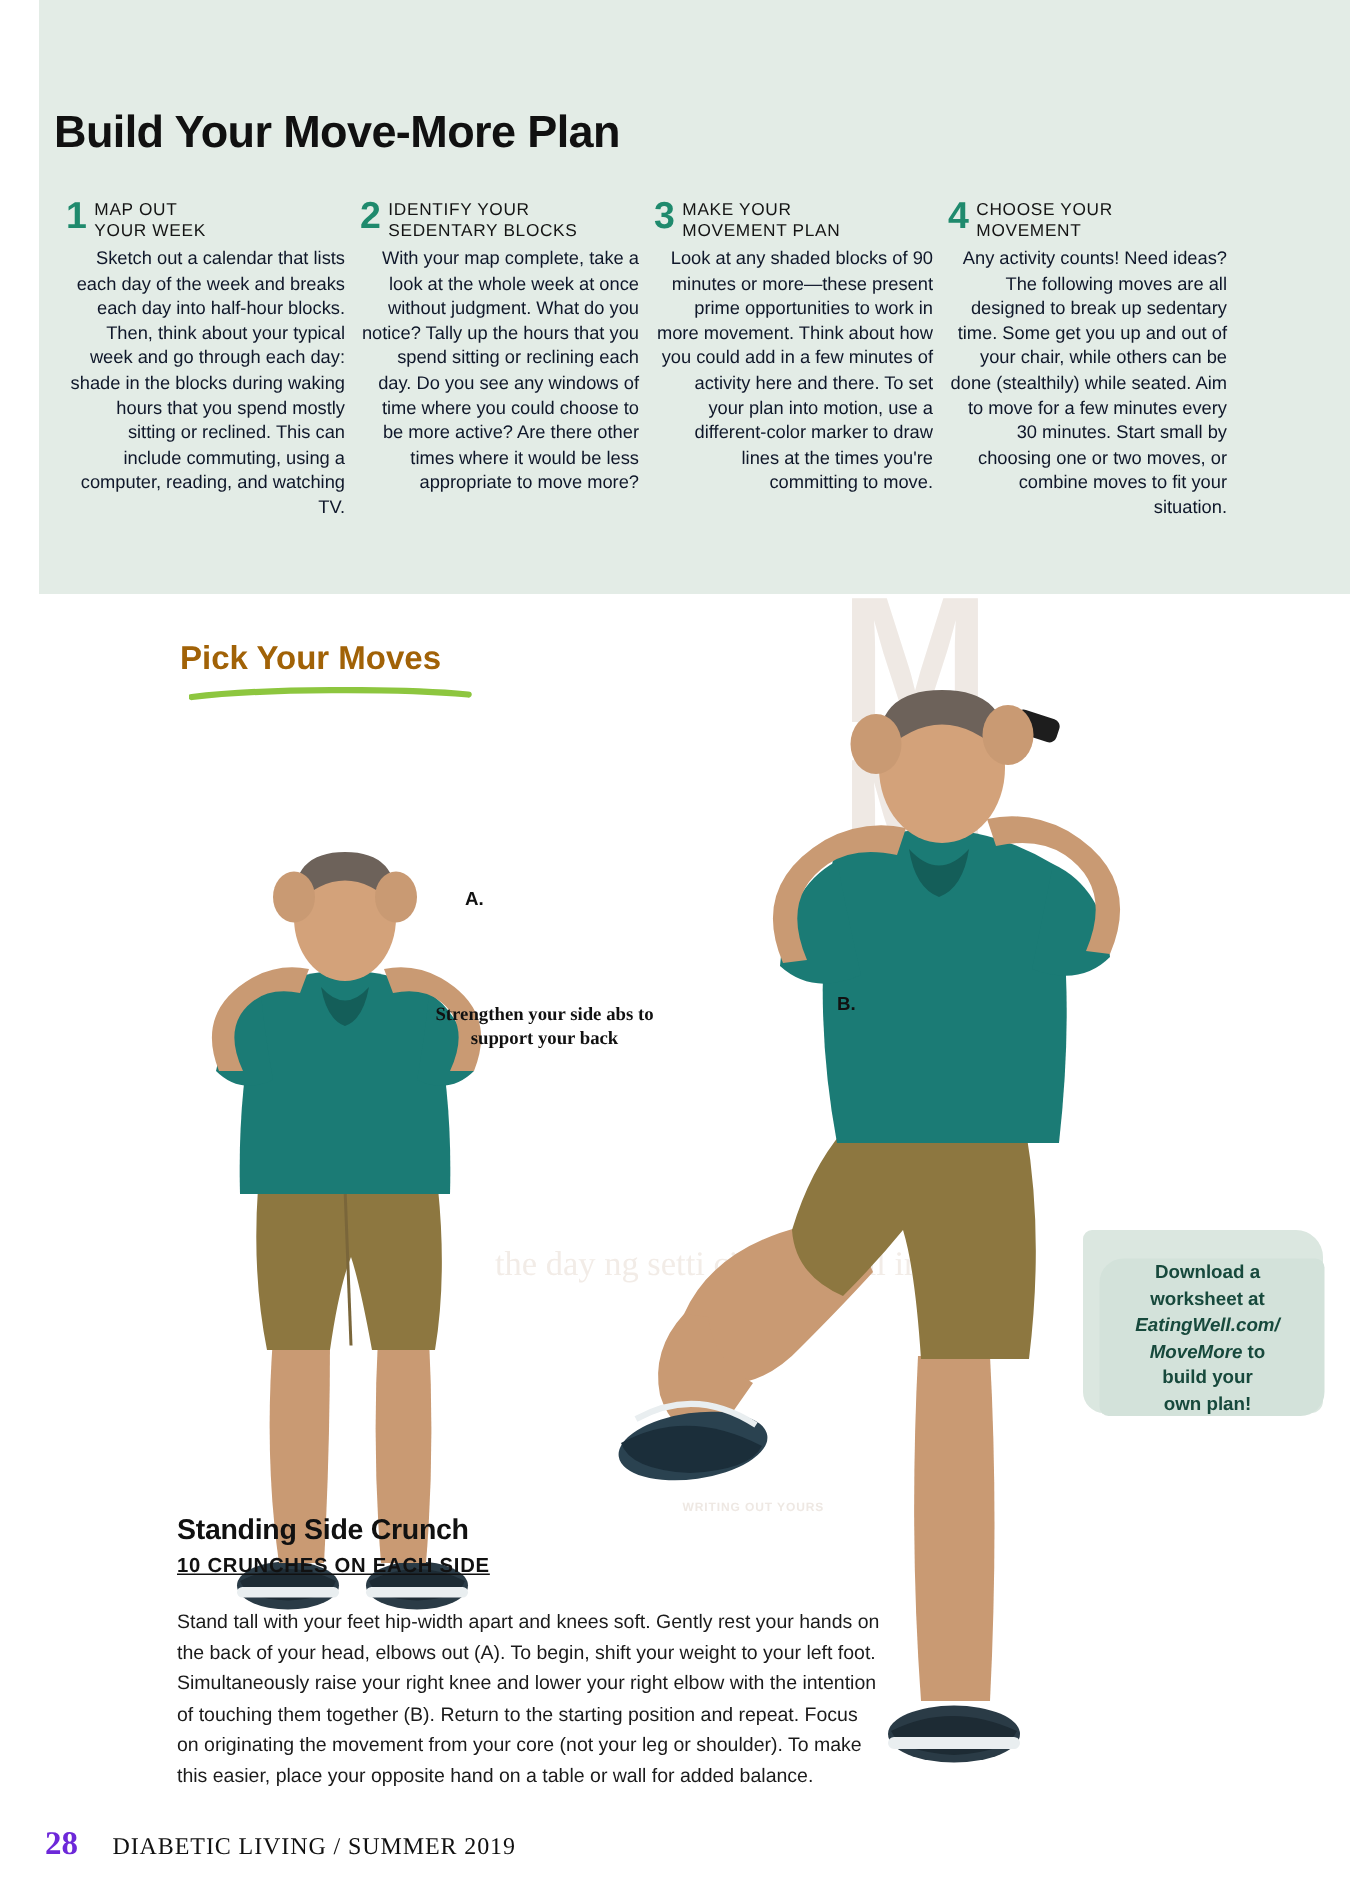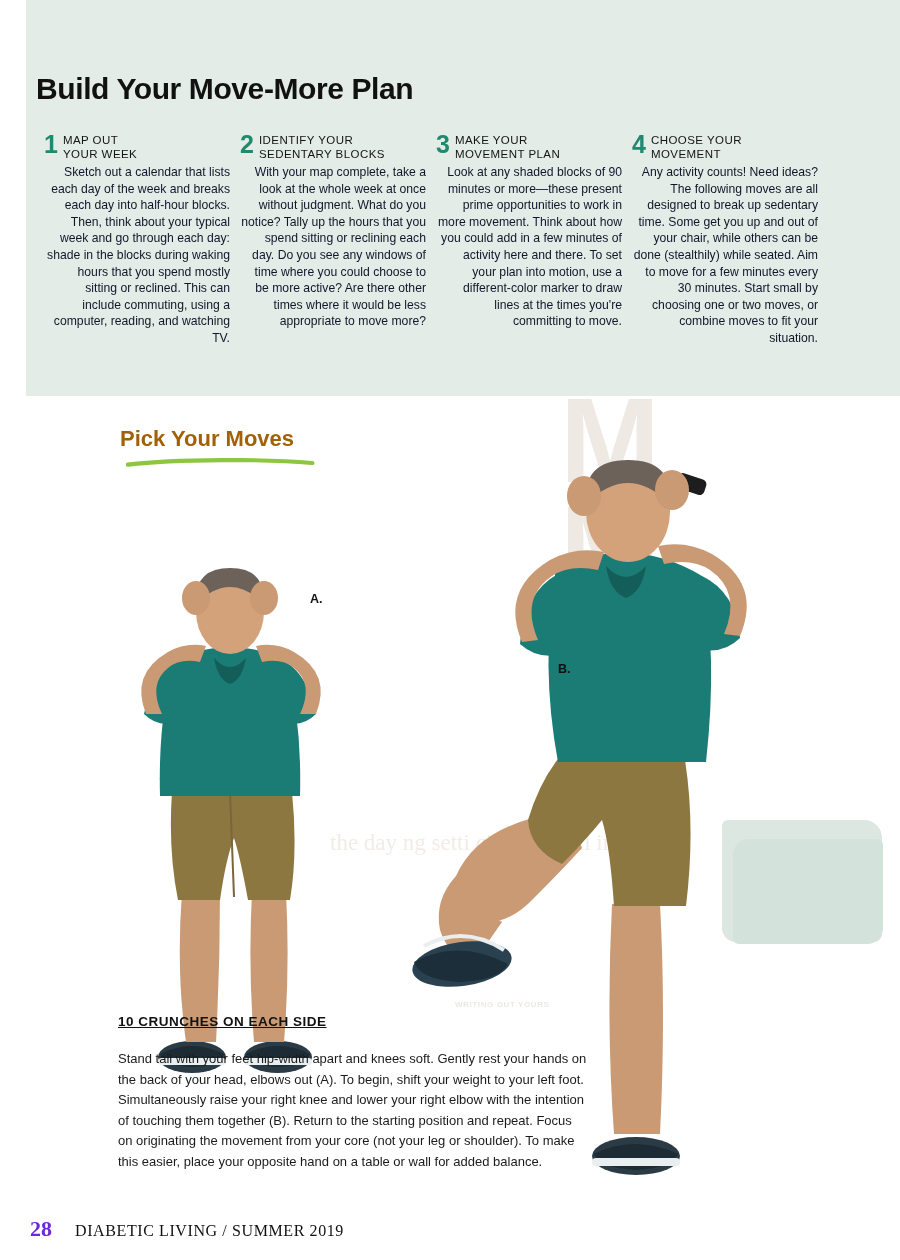--- a/index.html
+++ b/index.html
@@ -395,27 +395,37 @@
 
     <ellipse cx="248" cy="78" rx="42" ry="50" fill="#d3a27a"></ellipse>
     <path d="M206,70 q42,-42 84,0 q4,-44 -42,-44 q-46,0 -42,44z" fill="#6d625a"></path>
 
     <ellipse cx="204" cy="62" rx="17" ry="20" fill="#c99a73"></ellipse>
     <ellipse cx="292" cy="56" rx="17" ry="20" fill="#c99a73"></ellipse>
   </svg>
 
   <div class="label-a">A.</div>
   <div class="label-b">B.</div>
+  <div class="strengthen">Strengthen your side abs to support your back</div>
 
   <div class="download-blob"></div>
   <div class="download-blob b2"></div>
+  <div class="download-text">
+    <span>Download a</span><br>
+    <span>worksheet at</span><br>
+    <em>EatingWell.com/</em><br>
+    <em>MoveMore</em><span> to</span><br>
+    <span>build your</span><br>
+    <span>own plan!</span>
+  </div>
 
 </div>
 
 <div class="caption">
+  <h3>Standing Side Crunch</h3>
   <div class="reps">10 CRUNCHES ON EACH SIDE</div>
   <p>Stand tall with your feet hip-width apart and knees soft. Gently rest your hands on the back of your head, elbows out (A). To begin, shift your weight to your left foot. Simultaneously raise your right knee and lower your right elbow with the intention of touching them together (B). Return to the starting position and repeat. Focus on originating the movement from your core (not your leg or shoulder). To make this easier, place your opposite hand on a table or wall for added balance.</p>
 </div>
 
 <div class="footer">
   <span class="pg">28</span>
   <span class="mag">DIABETIC LIVING / SUMMER 2019</span>
 </div>
 
 </body></html>

